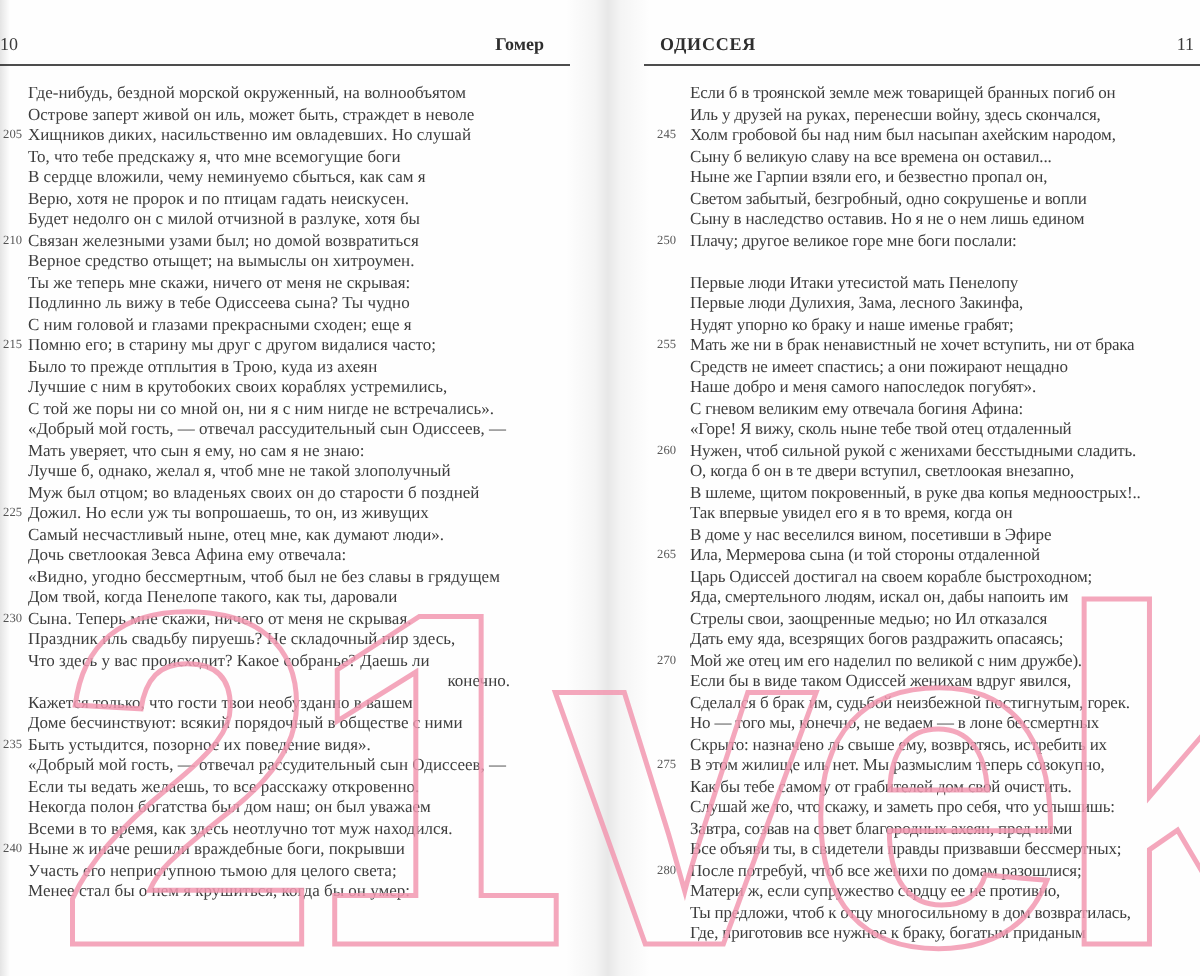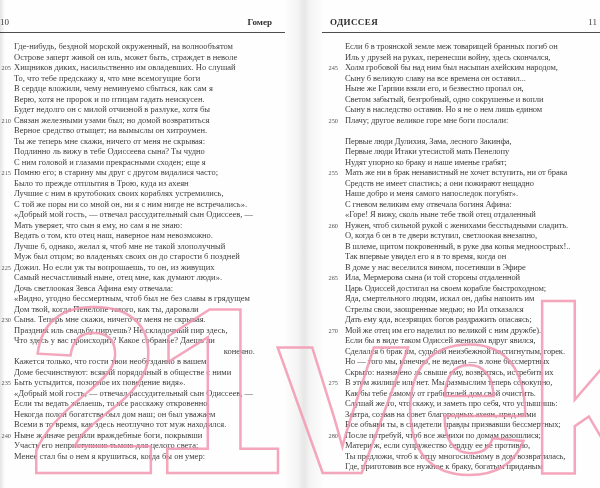--- a/index.html
+++ b/index.html
@@ -144,24 +144,20 @@
         <div class="vline">
           <span class="lnum"></span>
           <span class="ltext">«Добрый мой гость, — отвечал рассудительный сын Одиссеев, —</span>
         </div>
         <div class="vline">
           <span class="lnum"></span>
           <span class="ltext">Мать уверяет, что сын я ему, но сам я не знаю:</span>
         </div>
         <div class="vline">
           <span class="lnum"></span>
-          <span class="ltext">Ведать о том, кто отец наш, наверное нам невозможно.</span>
-        </div>
-        <div class="vline">
-          <span class="lnum"></span>
           <span class="ltext">Лучше б, однако, желал я, чтоб мне не такой злополучный</span>
         </div>
         <div class="vline">
           <span class="lnum"></span>
           <span class="ltext">Муж был отцом; во владеньях своих он до старости б поздней</span>
         </div>
         <div class="vline">
           <span class="lnum">225</span>
           <span class="ltext">Дожил. Но если уж ты вопрошаешь, то он, из живущих</span>
         </div>
@@ -279,25 +275,25 @@
         </div>
         <div class="vline">
           <span class="lnum">250</span>
           <span class="ltext">Плачу; другое великое горе мне боги послали:</span>
         </div>
         <div class="vline">
           <span class="lnum"></span>
         </div>
         <div class="vline">
           <span class="lnum"></span>
+          <span class="ltext">Первые люди Итаки утесистой мать Пенелопу</span>
+        </div>
+        <div class="vline">
+          <span class="lnum"></span>
           <span class="ltext">Первые люди Дулихия, Зама, лесного Закинфа,</span>
-        </div>
-        <div class="vline">
-          <span class="lnum"></span>
-          <span class="ltext">Первые люди Итаки утесистой мать Пенелопу</span>
         </div>
         <div class="vline">
           <span class="lnum"></span>
           <span class="ltext">Нудят упорно ко браку и наше именье грабят;</span>
         </div>
         <div class="vline">
           <span class="lnum">255</span>
           <span class="ltext">Мать же ни в брак ненавистный не хочет вступить, ни от брака</span>
         </div>
         <div class="vline">

